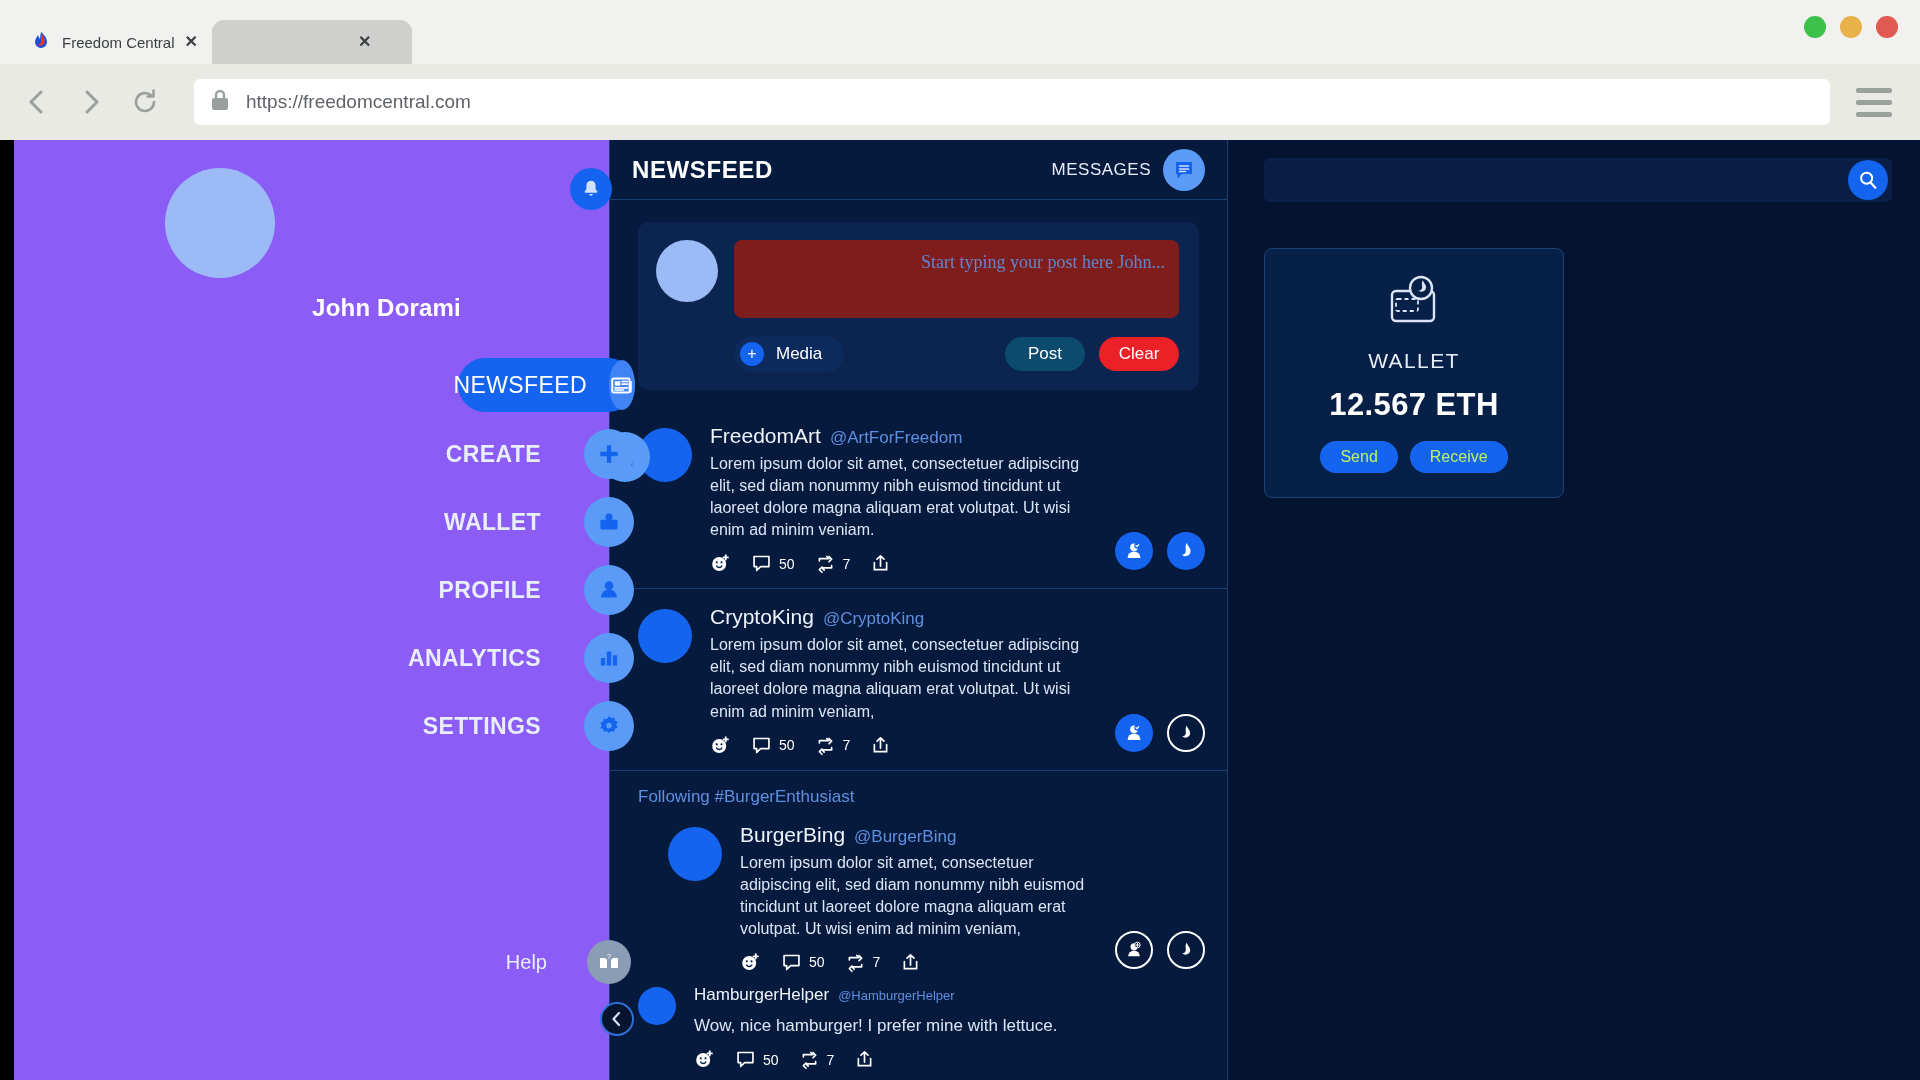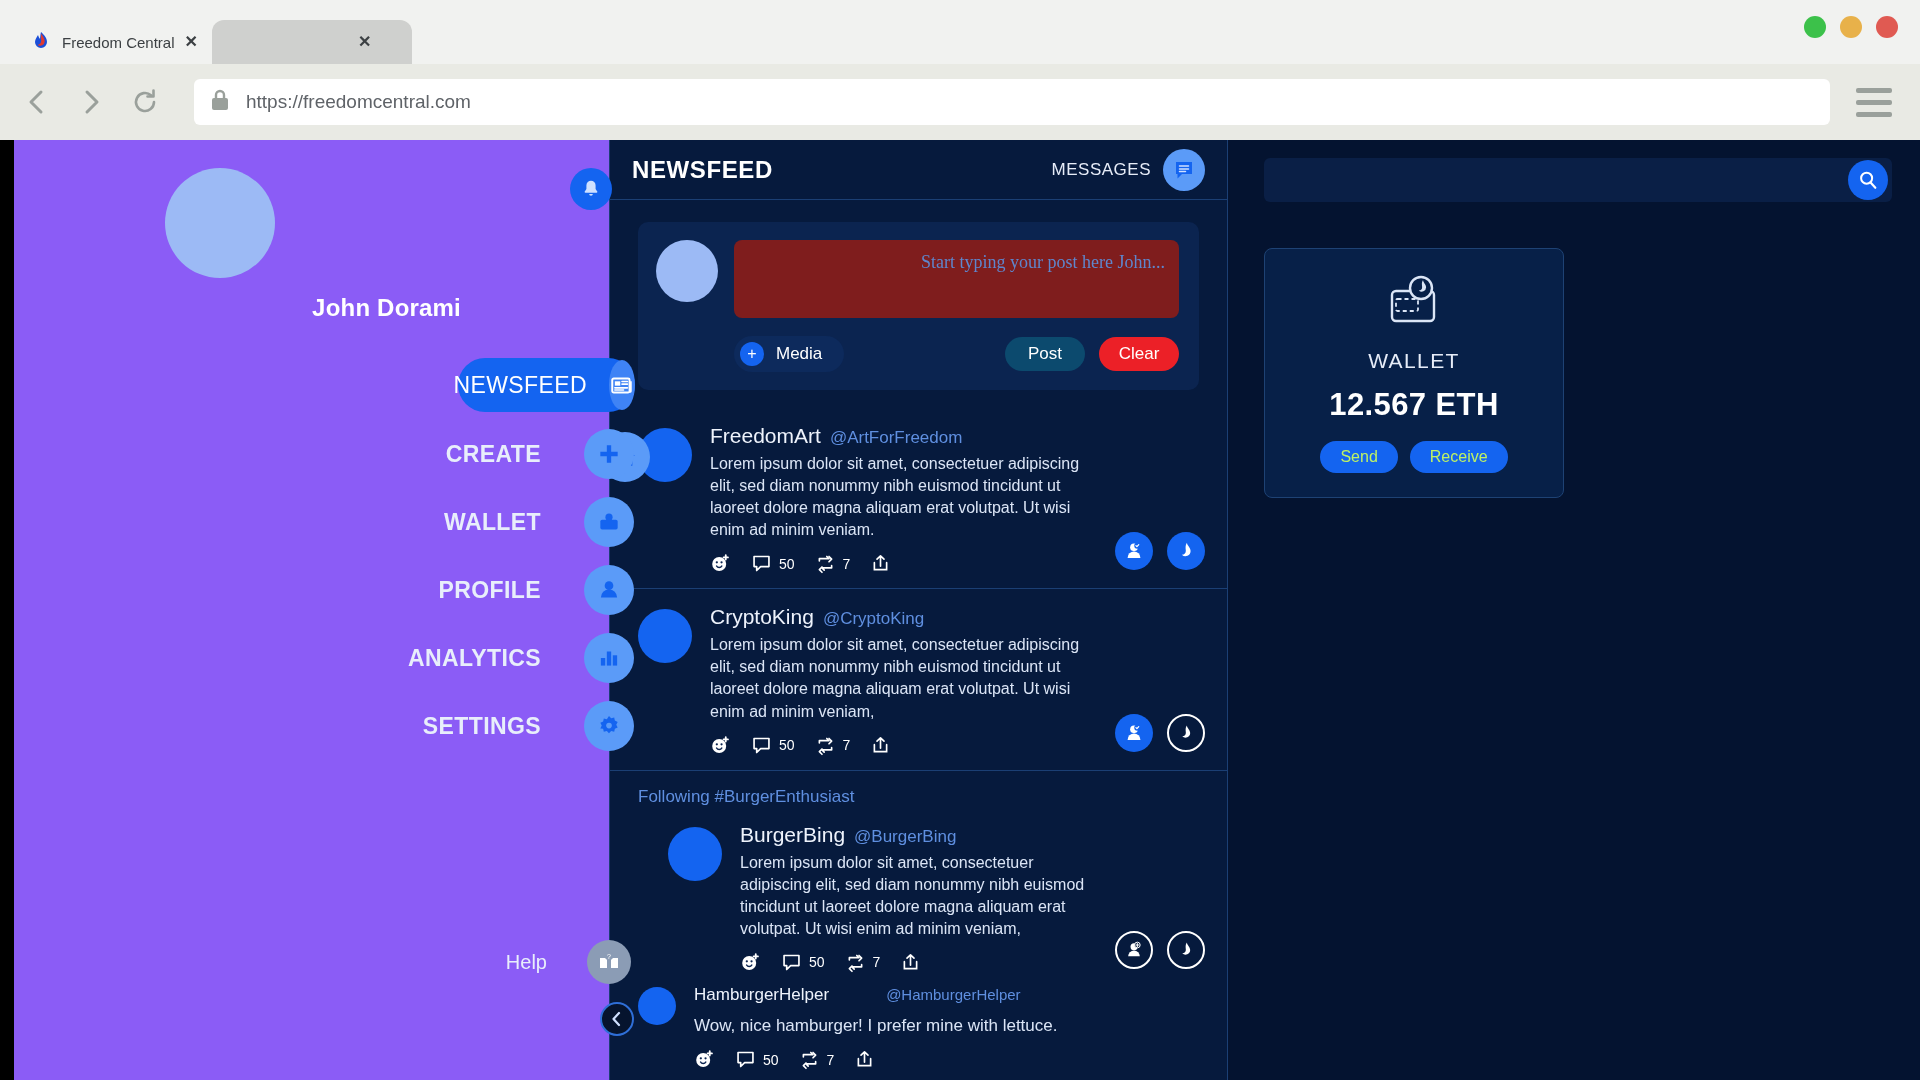--- a/index.html
+++ b/index.html
@@ -147,21 +147,21 @@
   .btn-clear { background: #ec2027; margin-left: 14px; }
 
   .post { padding: 16px 22px 14px 28px; border-bottom: 1px solid #1b3f74; display: flex; gap: 18px; }
   .post .avatar { width: 54px; height: 54px; border-radius: 50%; background: #1464f0; flex: 0 0 auto; margin-top: 4px; }
   .post .avatar.small { width: 38px; height: 38px; margin-top: 2px; }
   .post-body { flex: 1; min-width: 0; }
   .post-head { display: flex; align-items: baseline; gap: 9px; }
   .post-name { color: #eef3fc; font-size: 21px; }
   .post-name.small { font-size: 17px; }
   .post-handle { color: #5f8fe0; font-size: 17px; }
-  .post-handle.small { font-size: 15px; margin-left: 48px; }
+  .post-handle.small { font-size: 13px; }
   .post-text { color: #dbe5f6; font-size: 16px; line-height: 1.38; margin-top: 5px; }
   .post-actions { display: flex; align-items: center; gap: 20px; margin-top: 12px; }
   .act { display: flex; align-items: center; gap: 7px; color: #fff; font-size: 14px; }
   .post-side { display: flex; align-items: flex-end; gap: 14px; margin-left: 8px; align-self: flex-end; padding-bottom: 4px; }
   .round-btn { width: 38px; height: 38px; border-radius: 50%; display: flex; align-items: center; justify-content: center; }
   .round-btn.filled { background: #1464f0; }
   .round-btn.outline { background: transparent; border: 2px solid #ffffff; }
   .following-label { color: #5f8fe0; font-size: 17px; padding: 16px 0 0 28px; }
 
   

